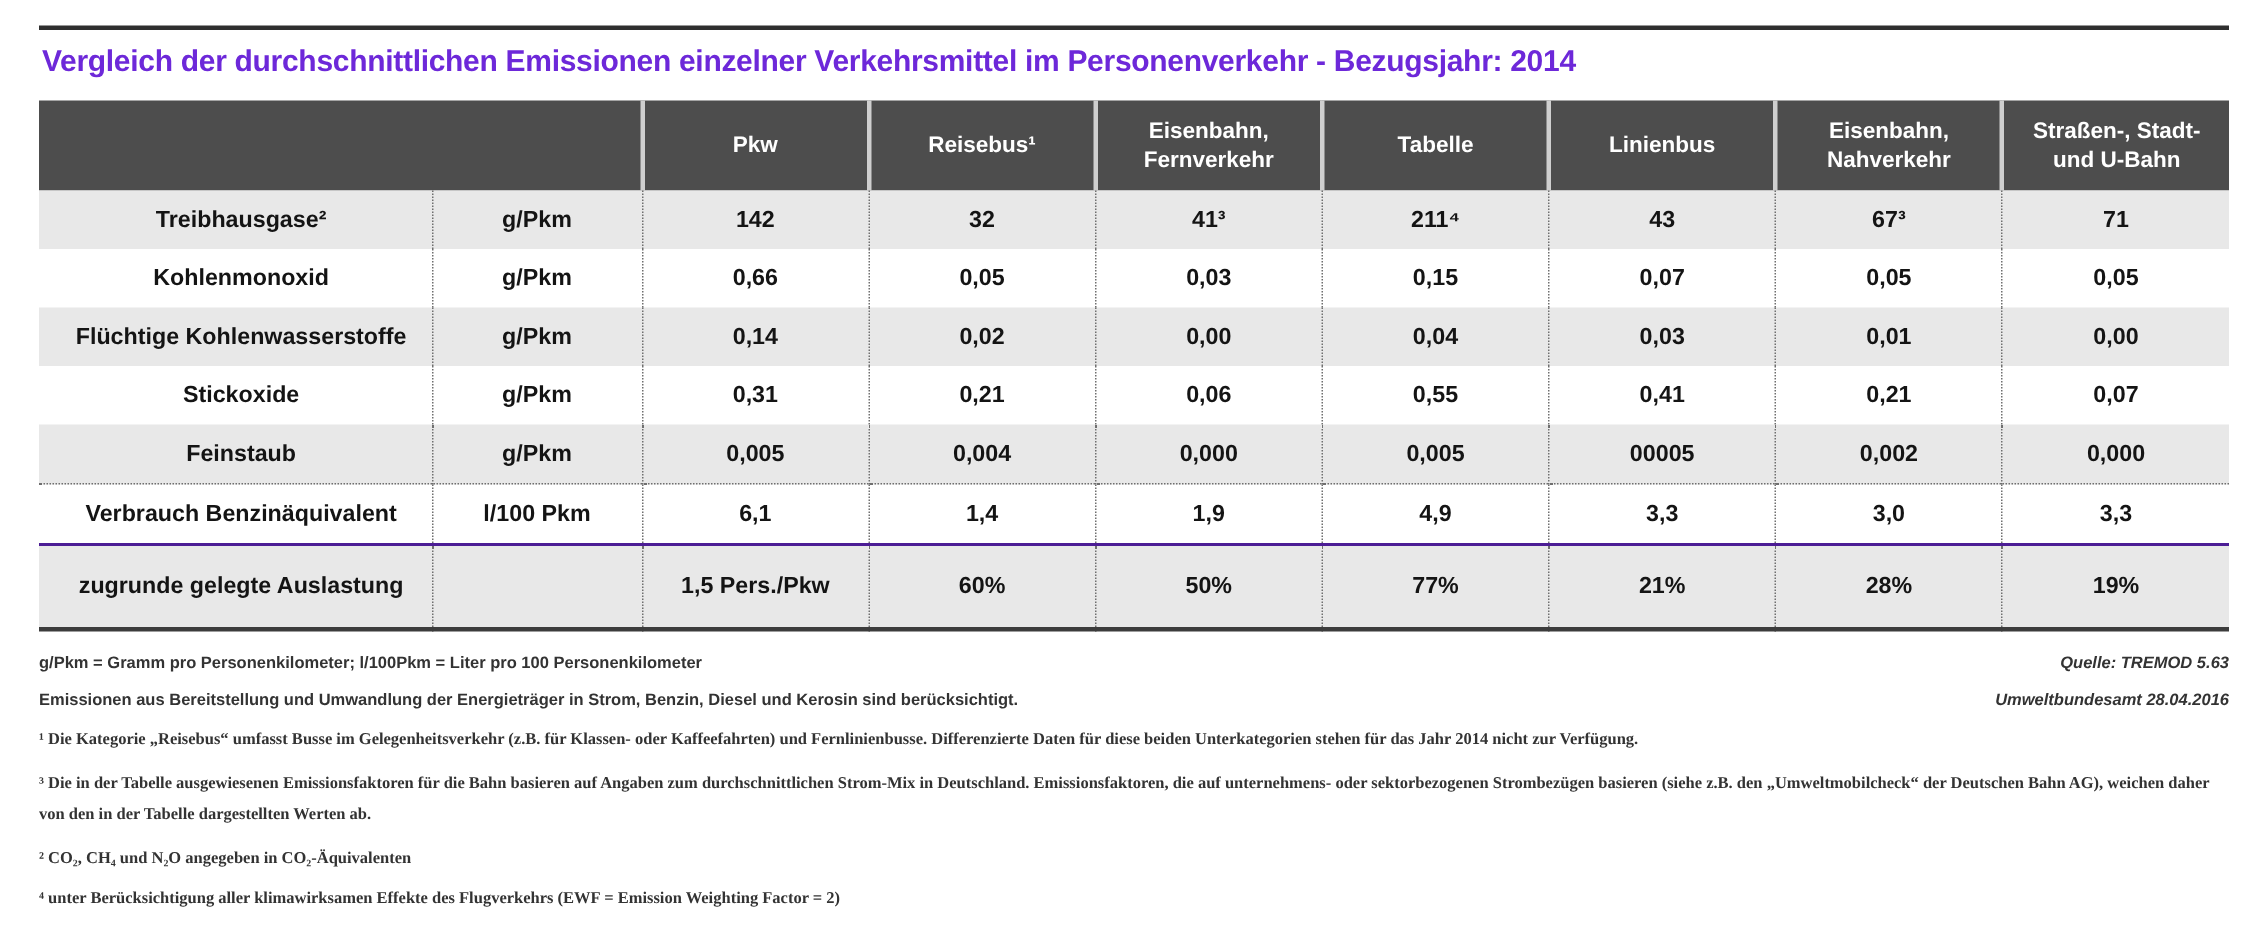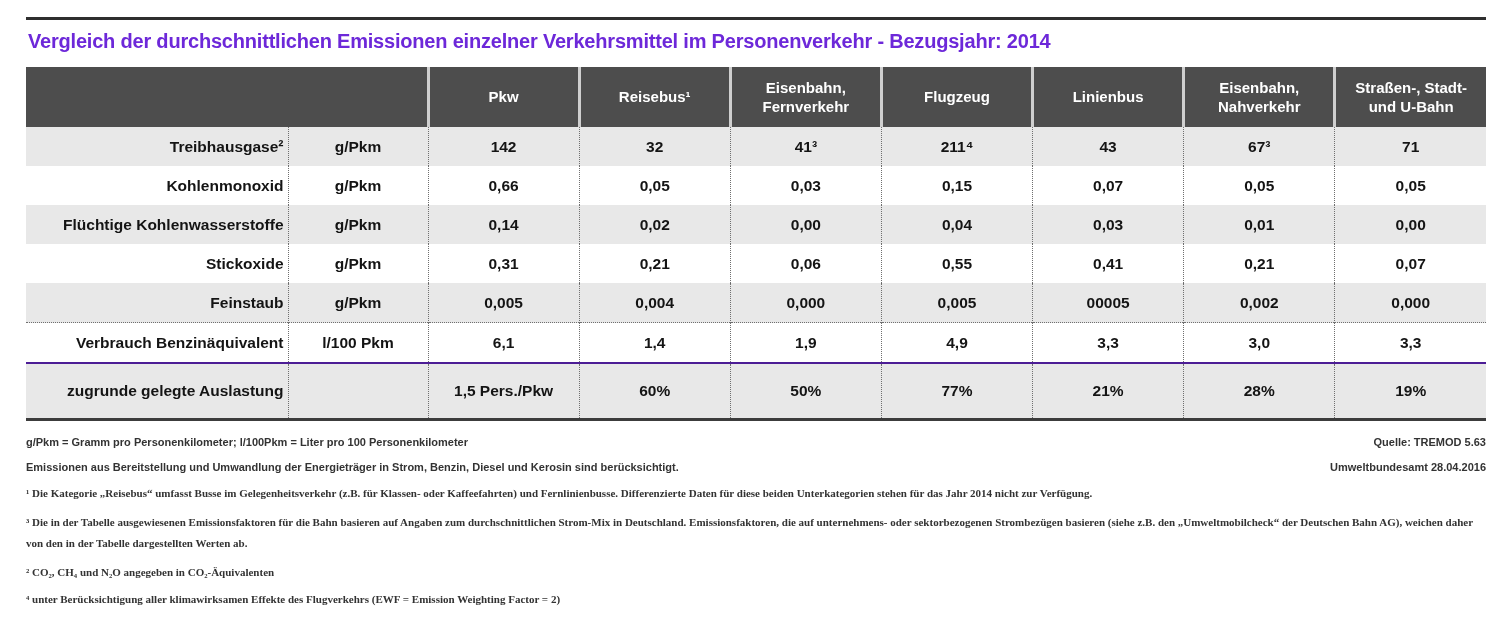--- a/index.html
+++ b/index.html
@@ -21,29 +21,29 @@
     font-size:15px;line-height:1.3;font-weight:700;
     text-align:center;vertical-align:middle;white-space:pre-line;
     padding:0 4px;
   }
   thead th.colsep{border-left:3px solid #cfcfcf;}
   tbody td{
     height:39px;font-size:15.5px;vertical-align:middle;
     text-align:center;padding:0 4px;color:#141414;
   }
   tbody td + td{border-left:1px dotted #6f6f6f;}
-  tbody td.rlabel{text-align:right;padding-left:12px;}
+  tbody td.rlabel{text-align:center;padding-left:12px;}
   tr.alt{background:#e8e8e8;}
   tr.row-verbrauch{border-top:1px dotted #6f6f6f;}
   tr.row-auslastung{border-top:2px solid #4c1d95;background:#e8e8e8;}
   tr.row-auslastung td{height:54px;}
   .notes{margin-top:15px;font-size:11px;color:#333333;}
   .meta-row{display:flex;justify-content:space-between;margin-bottom:13px;}
   .meta-left{text-align:left;}
-  .meta-right{text-align:center;}
+  .meta-right{text-align:center;font-style:italic;}
   .fn{margin:0 0 11px 0;line-height:1.9;max-width:1460px;font-family:Liberation Serif, serif;}
   .fn-tight{line-height:1.4;}
 </style>
 </head>
 <body>
 
 <div class="page">
 
   <div class="top-rule"></div>
 
@@ -61,21 +61,21 @@
         <col>
         <col>
     </colgroup>
     <thead>
       <tr>
         <th colspan="2"></th>
         <th class="colsep">Pkw</th>
         <th class="colsep">Reisebus¹</th>
         <th class="colsep">Eisenbahn,
 Fernverkehr</th>
-        <th class="colsep">Flugzeug</th>
+        <th class="colsep">Tabelle</th>
         <th class="colsep">Linienbus</th>
         <th class="colsep">Eisenbahn,
 Nahverkehr</th>
         <th class="colsep">Straßen-, Stadt-
 und U-Bahn</th>
       </tr>
     </thead>
     <tbody>
       <tr class="alt">
         <td class="rlabel">Treibhausgase²</td>

